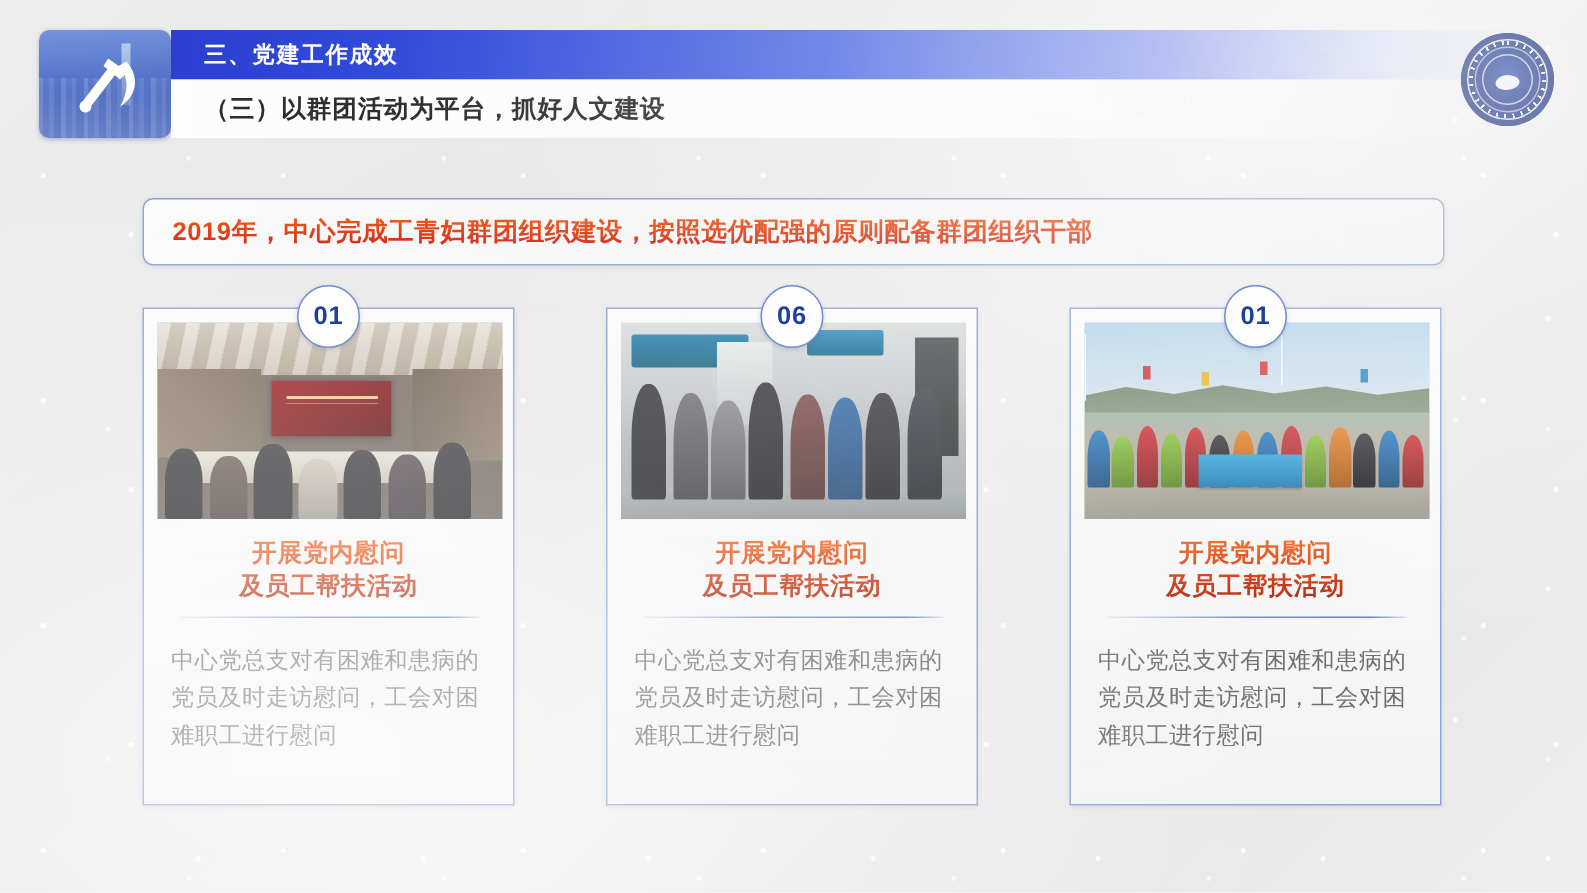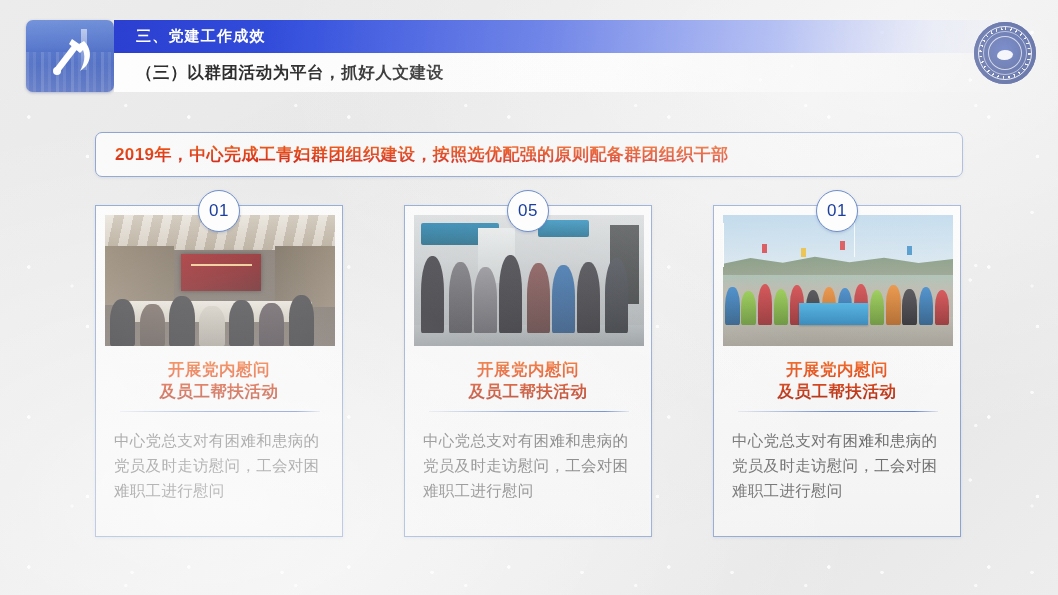--- a/index.html
+++ b/index.html
@@ -131,21 +131,21 @@
     border:1.4px solid #8ba3cf;
     background:linear-gradient(to bottom,#fbfbfb 0%,#f7f7f7 55%,#f3f3f3 100%);
     box-shadow:0 1px 3px rgba(90,110,150,.12);
   }
 
   .badge {
     position:absolute; left:50%; top:-16px; transform:translateX(-50%);
     width:42px; height:42px; border-radius:50%;
     background:#fdfdfd; border:1.6px solid #6f8ecb;
     display:flex; align-items:center; justify-content:center;
-    color:#1c3f9e; font-size:17px; font-weight:normal; letter-spacing:.5px;
+    color:#1c3f9e; font-size:17px; font-weight:bold; letter-spacing:.5px;
     box-shadow:0 1px 3px rgba(60,85,150,.22);
     z-index:5;
   }
 
   .photo {
     position:absolute; left:9px; top:9px; width:230px; height:131px;
     overflow:hidden; background:#8d8d8d;
   }
 
   
@@ -345,21 +345,21 @@
     </div>
     <div class="card-title">
       <div>开展党内慰问</div>
       <div>及员工帮扶活动</div>
     </div>
     <div class="card-divider"></div>
     <div class="card-body">中心党总支对有困难和患病的党员及时走访慰问，工会对困难职工进行慰问</div>
   </div>
 
   <div class="card">
-    <div class="badge">05</div>
+    <div class="badge">06</div>
     <div class="photo p2">
       <div class="sign"></div>
         <div class="sign2"></div>
       <div class="doorL"></div>
         <div class="doorR"></div>
       <div class="floor"></div>
       <div class="grp">
           <i></i>
           <i></i>
           <i></i>

